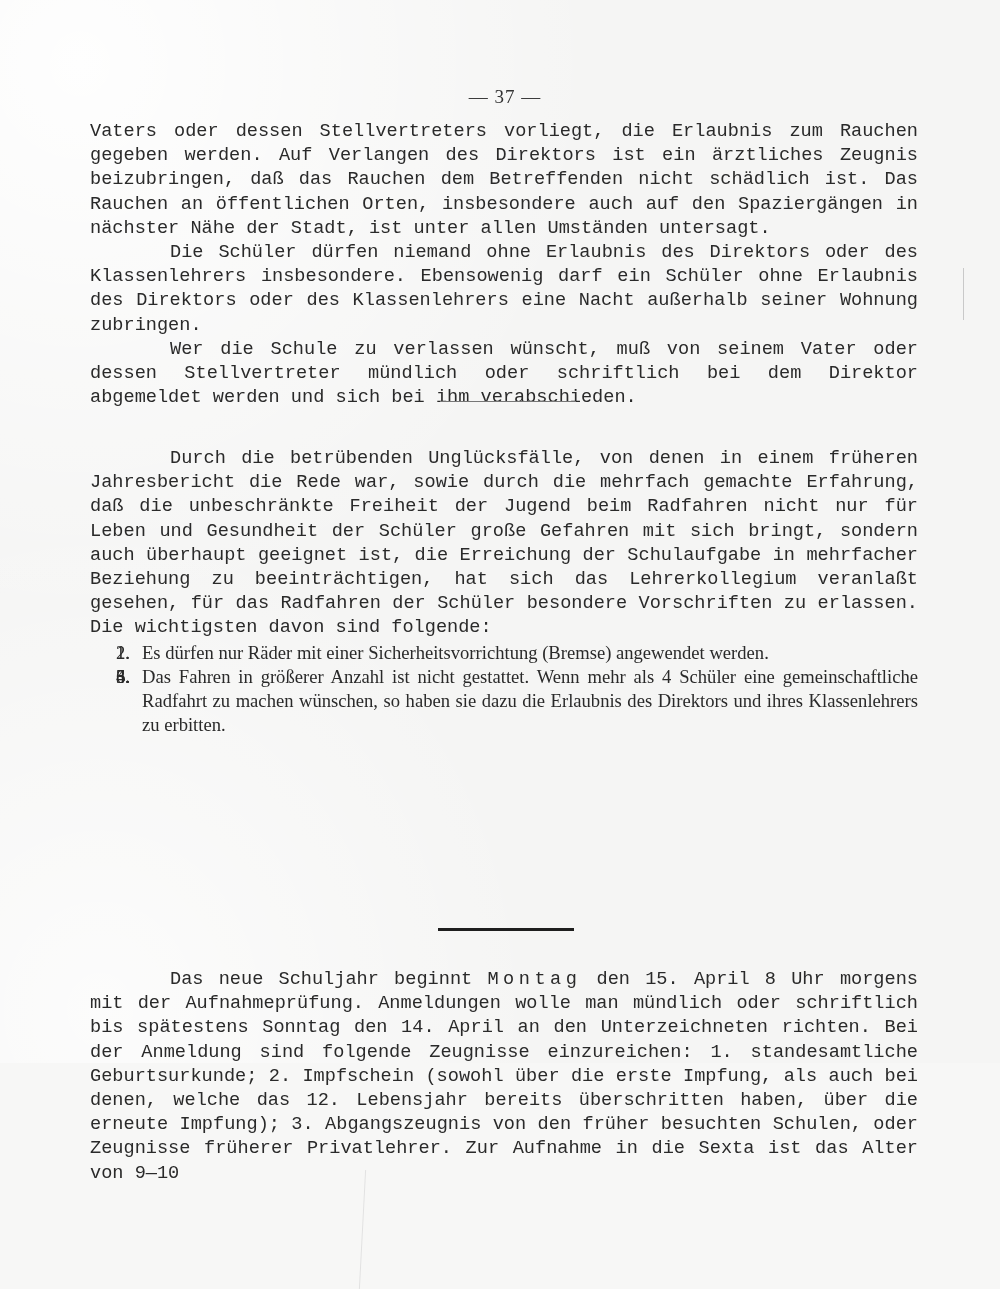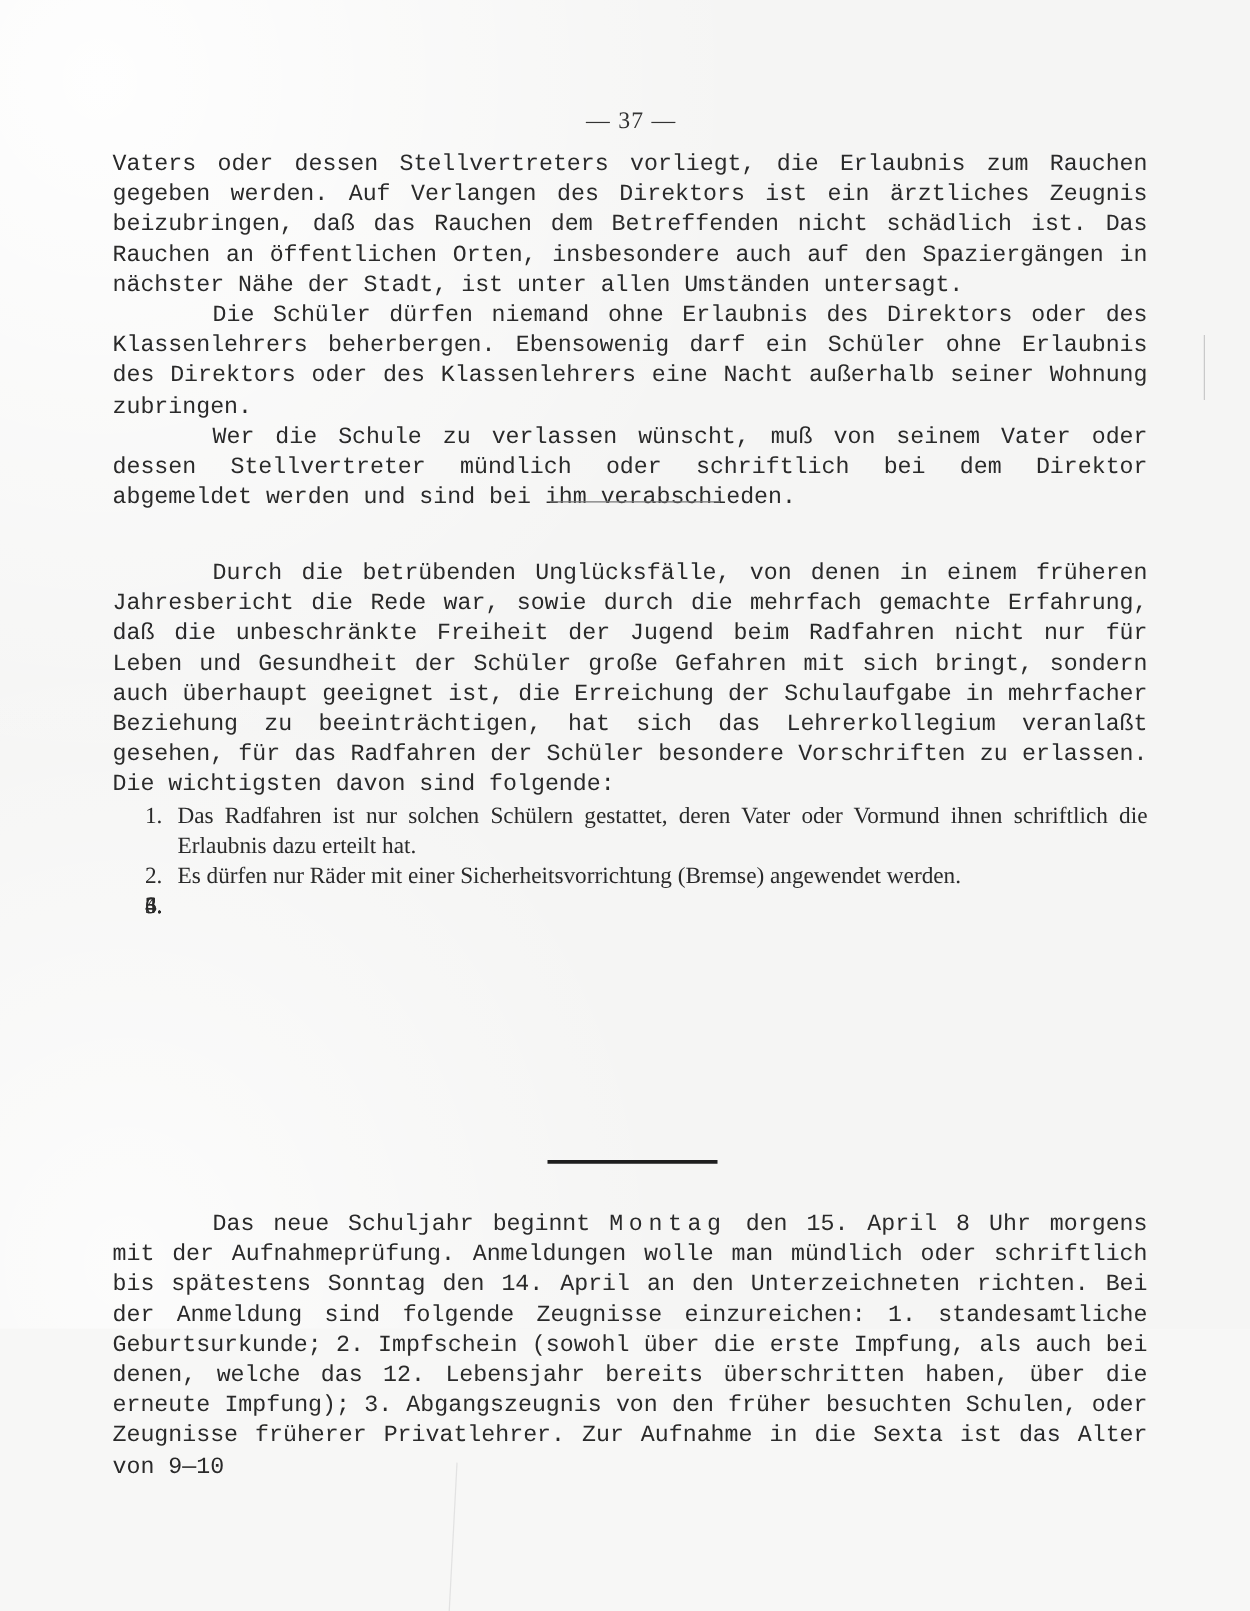--- a/index.html
+++ b/index.html
@@ -105,48 +105,48 @@
 </style>
 </head>
 <body>
 
 <div class="page">
 
   <div class="page-number">— 37 —</div>
 
   <div class="column block1">
     <p class="para noindent">Vaters oder dessen Stellvertreters vorliegt, die Erlaubnis zum Rauchen gegeben werden. Auf Verlangen des Direktors ist ein ärztliches Zeugnis beizubringen, daß das Rauchen dem Betreffenden nicht schädlich ist. Das Rauchen an öffentlichen Orten, insbesondere auch auf den Spaziergängen in nächster Nähe der Stadt, ist unter allen Umständen untersagt.</p>
-    <p class="para">Die Schüler dürfen niemand ohne Erlaubnis des Direktors oder des Klassenlehrers beherbergen. Ebensowenig darf ein Schüler ohne Erlaubnis des Direktors oder des Klassenlehrers eine Nacht außerhalb seiner Wohnung zubringen.</p>
-    <p class="para">Wer die Schule zu verlassen wünscht, muß von seinem Vater oder dessen Stell­vertreter mündlich oder schriftlich bei dem Direktor abgemeldet werden und sind bei ihm verabschieden.</p>
+    <p class="para">Die Schüler dürfen niemand ohne Erlaubnis des Direktors oder des Klassenlehrers insbesondere. Ebensowenig darf ein Schüler ohne Erlaubnis des Direktors oder des Klassenlehrers eine Nacht außerhalb seiner Wohnung zubringen.</p>
+    <p class="para">Wer die Schule zu verlassen wünscht, muß von seinem Vater oder dessen Stell­vertreter mündlich oder schriftlich bei dem Direktor abgemeldet werden und sich bei ihm verabschieden.</p>
   </div>
 
   <div class="rule-thin"></div>
 
   <div class="column block2">
     <p class="para">Durch die betrübenden Unglücksfälle, von denen in einem früheren Jahresbericht die Rede war, sowie durch die mehrfach gemachte Erfahrung, daß die unbeschränkte Freiheit der Jugend beim Radfahren nicht nur für Leben und Gesundheit der Schüler große Gefahren mit sich bringt, sondern auch überhaupt geeignet ist, die Erreichung der Schulaufgabe in mehrfacher Beziehung zu beeinträchtigen, hat sich das Lehrerkollegium veranlaßt gesehen, für das Radfahren der Schüler besondere Vorschriften zu erlassen. Die wichtigsten davon sind folgende:</p>
     <ol class="rules-list">
       <li>
         <span class="num">1.</span>
-        <span>Das Radfahren ist nur solchen Schülern gestattet, deren Vater oder Vormund ihnen schriftlich die Erlaubnis dazu erteilt hat.</span>
       </li>
       <li>
         <span class="num">2.</span>
         <span>Es dürfen nur Räder mit einer Sicherheitsvorrichtung (Bremse) angewendet werden.</span>
       </li>
       <li>
         <span class="num">3.</span>
       </li>
       <li>
         <span class="num">4.</span>
       </li>
       <li>
         <span class="num">5.</span>
       </li>
       <li>
         <span class="num">6.</span>
+        <span>Das Fahren in größerer Anzahl ist nicht gestattet. Wenn mehr als 4 Schüler eine gemeinschaftliche Radfahrt zu machen wünschen, so haben sie dazu die Erlaubnis des Direktors und ihres Klassenlehrers zu erbitten.</span>
       </li>
     </ol>
   </div>
 
   <div class="rule-thick"></div>
 
   <div class="column block3">
     <p class="para"><span>Das neue Schuljahr beginnt </span><span class="spaced">Montag</span><span> den 15. April 8 Uhr morgens mit der Auf­nahmeprüfung. Anmeldungen wolle man mündlich oder schriftlich bis spätestens Sonntag den 14. April an den Unterzeichneten richten. Bei der Anmeldung sind folgende Zeug­nisse einzureichen: 1. standesamtliche Geburtsurkunde; 2. Impfschein (sowohl über die erste Impfung, als auch bei denen, welche das 12. Lebensjahr bereits überschritten haben, über die erneute Impfung); 3. Abgangszeugnis von den früher besuchten Schulen, oder Zeugnisse früherer Privatlehrer. Zur Aufnahme in die Sexta ist das Alter von 9—10</span></p>
   </div>
 

